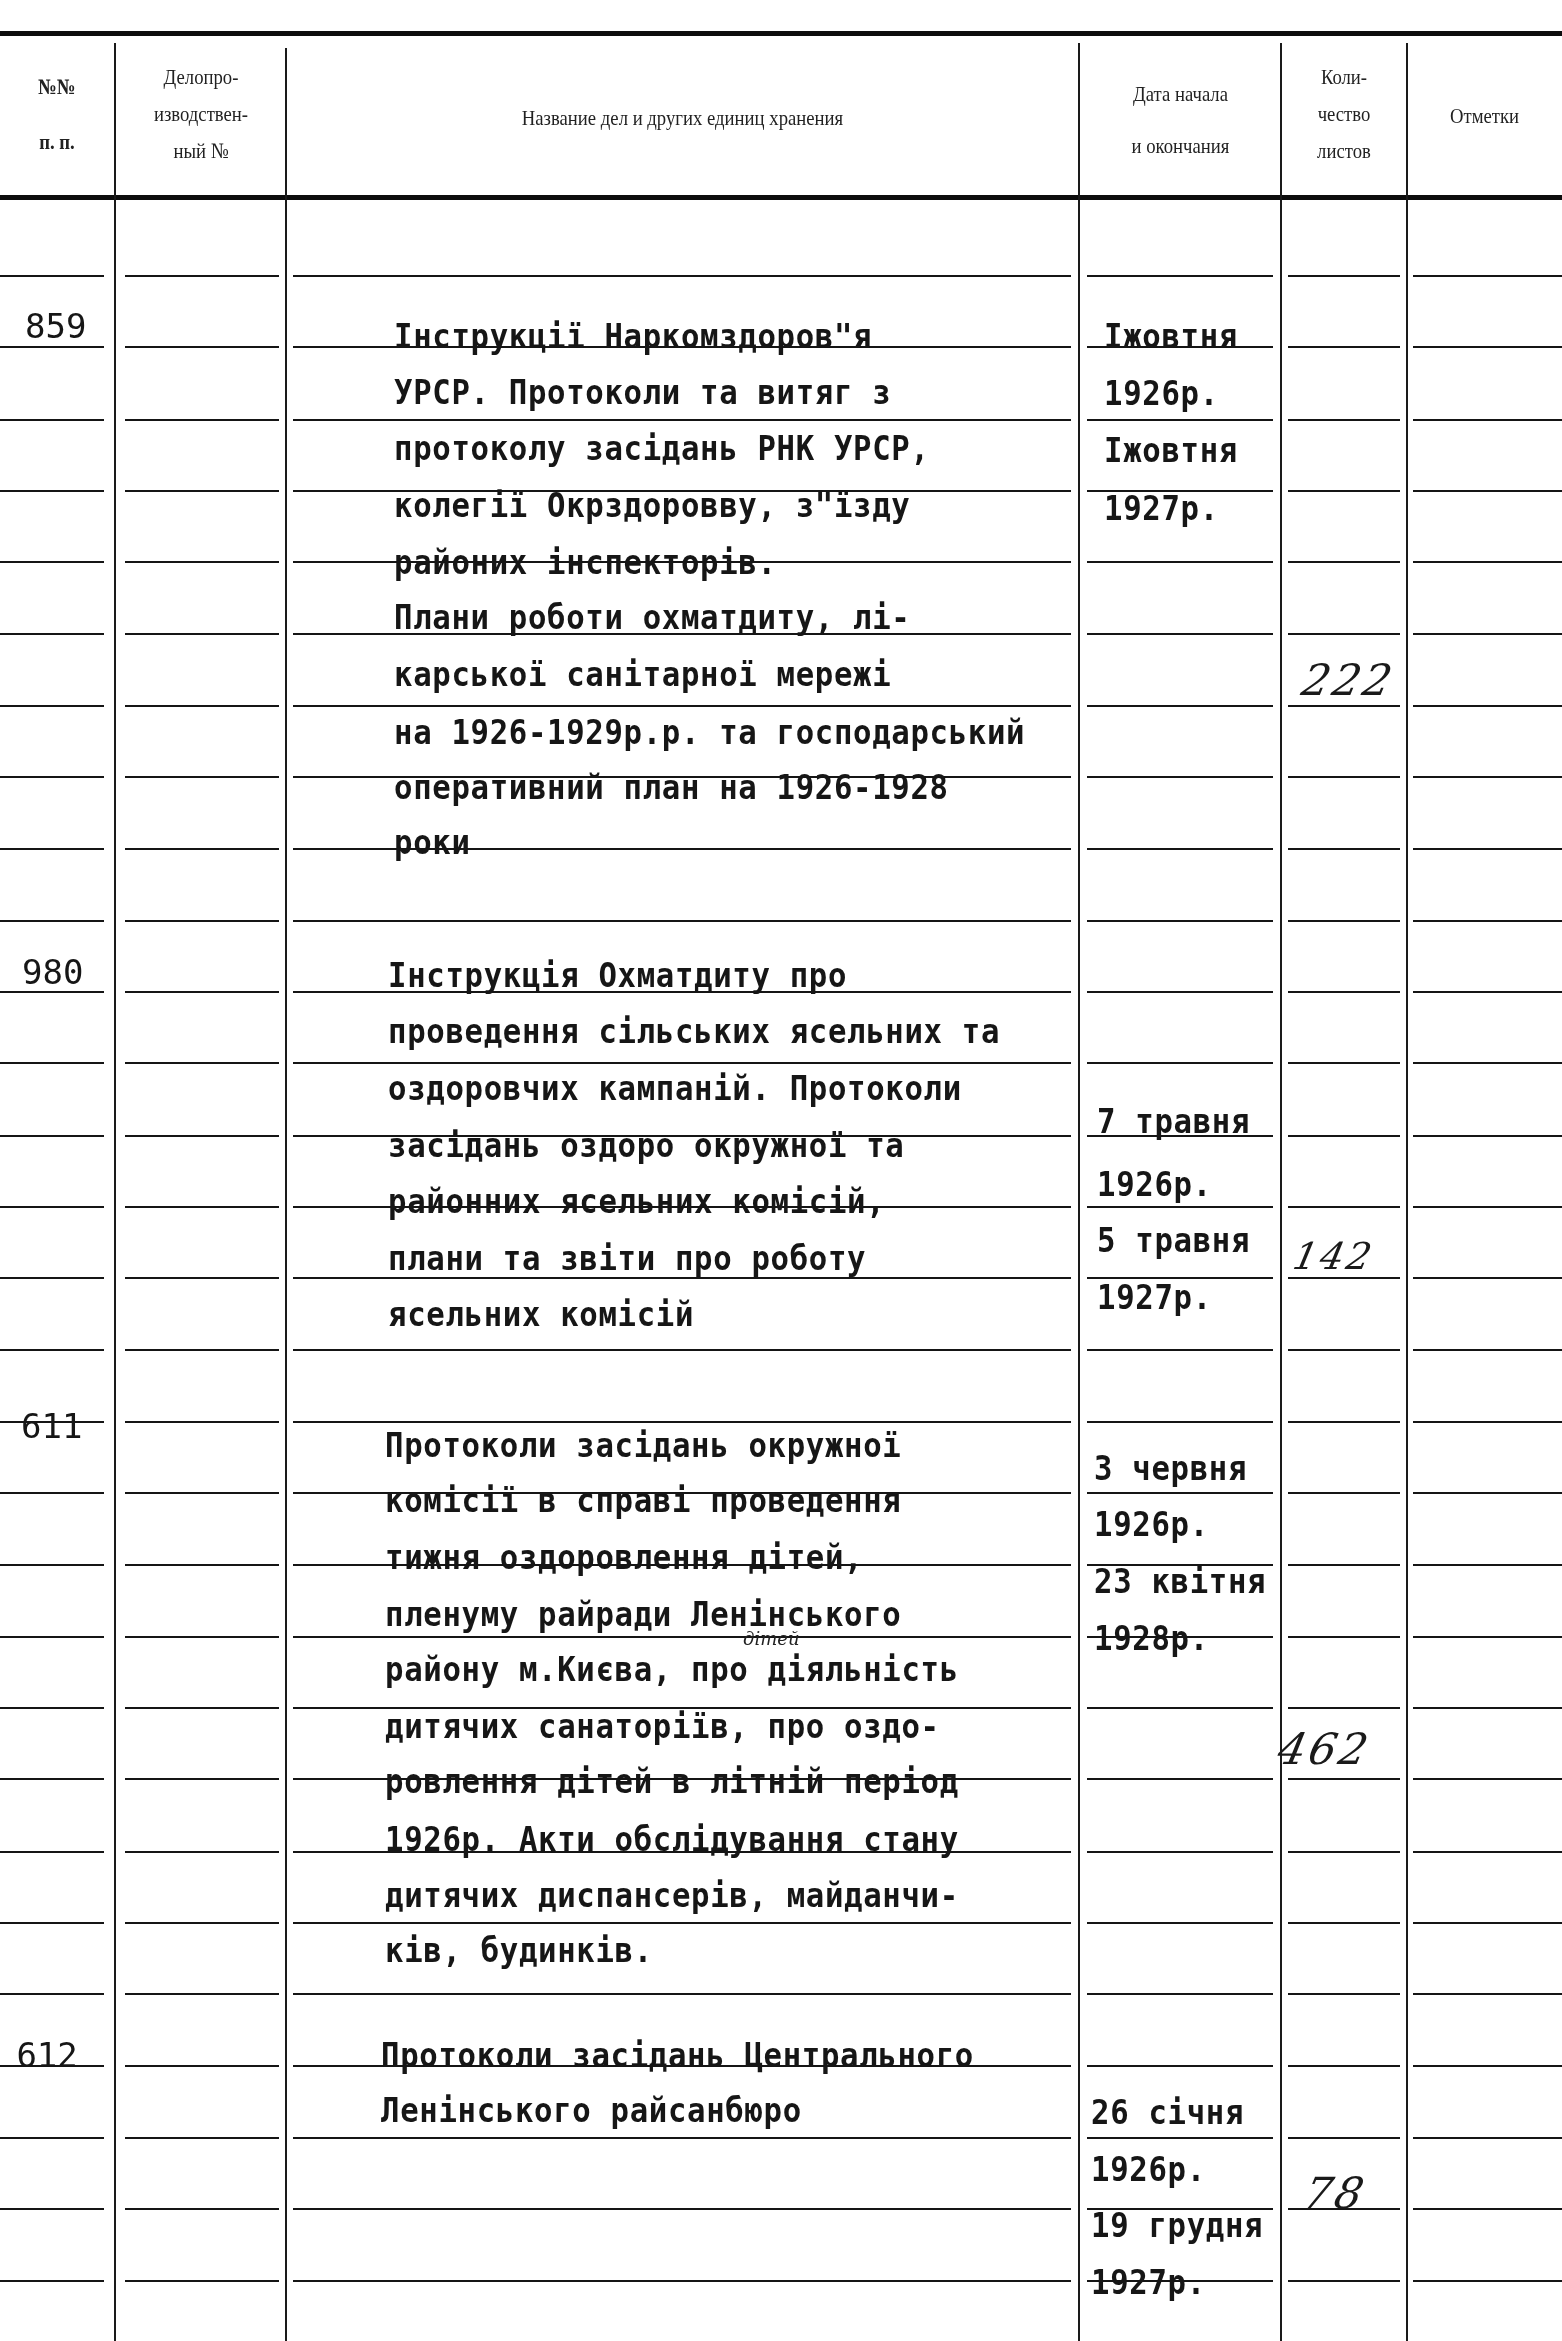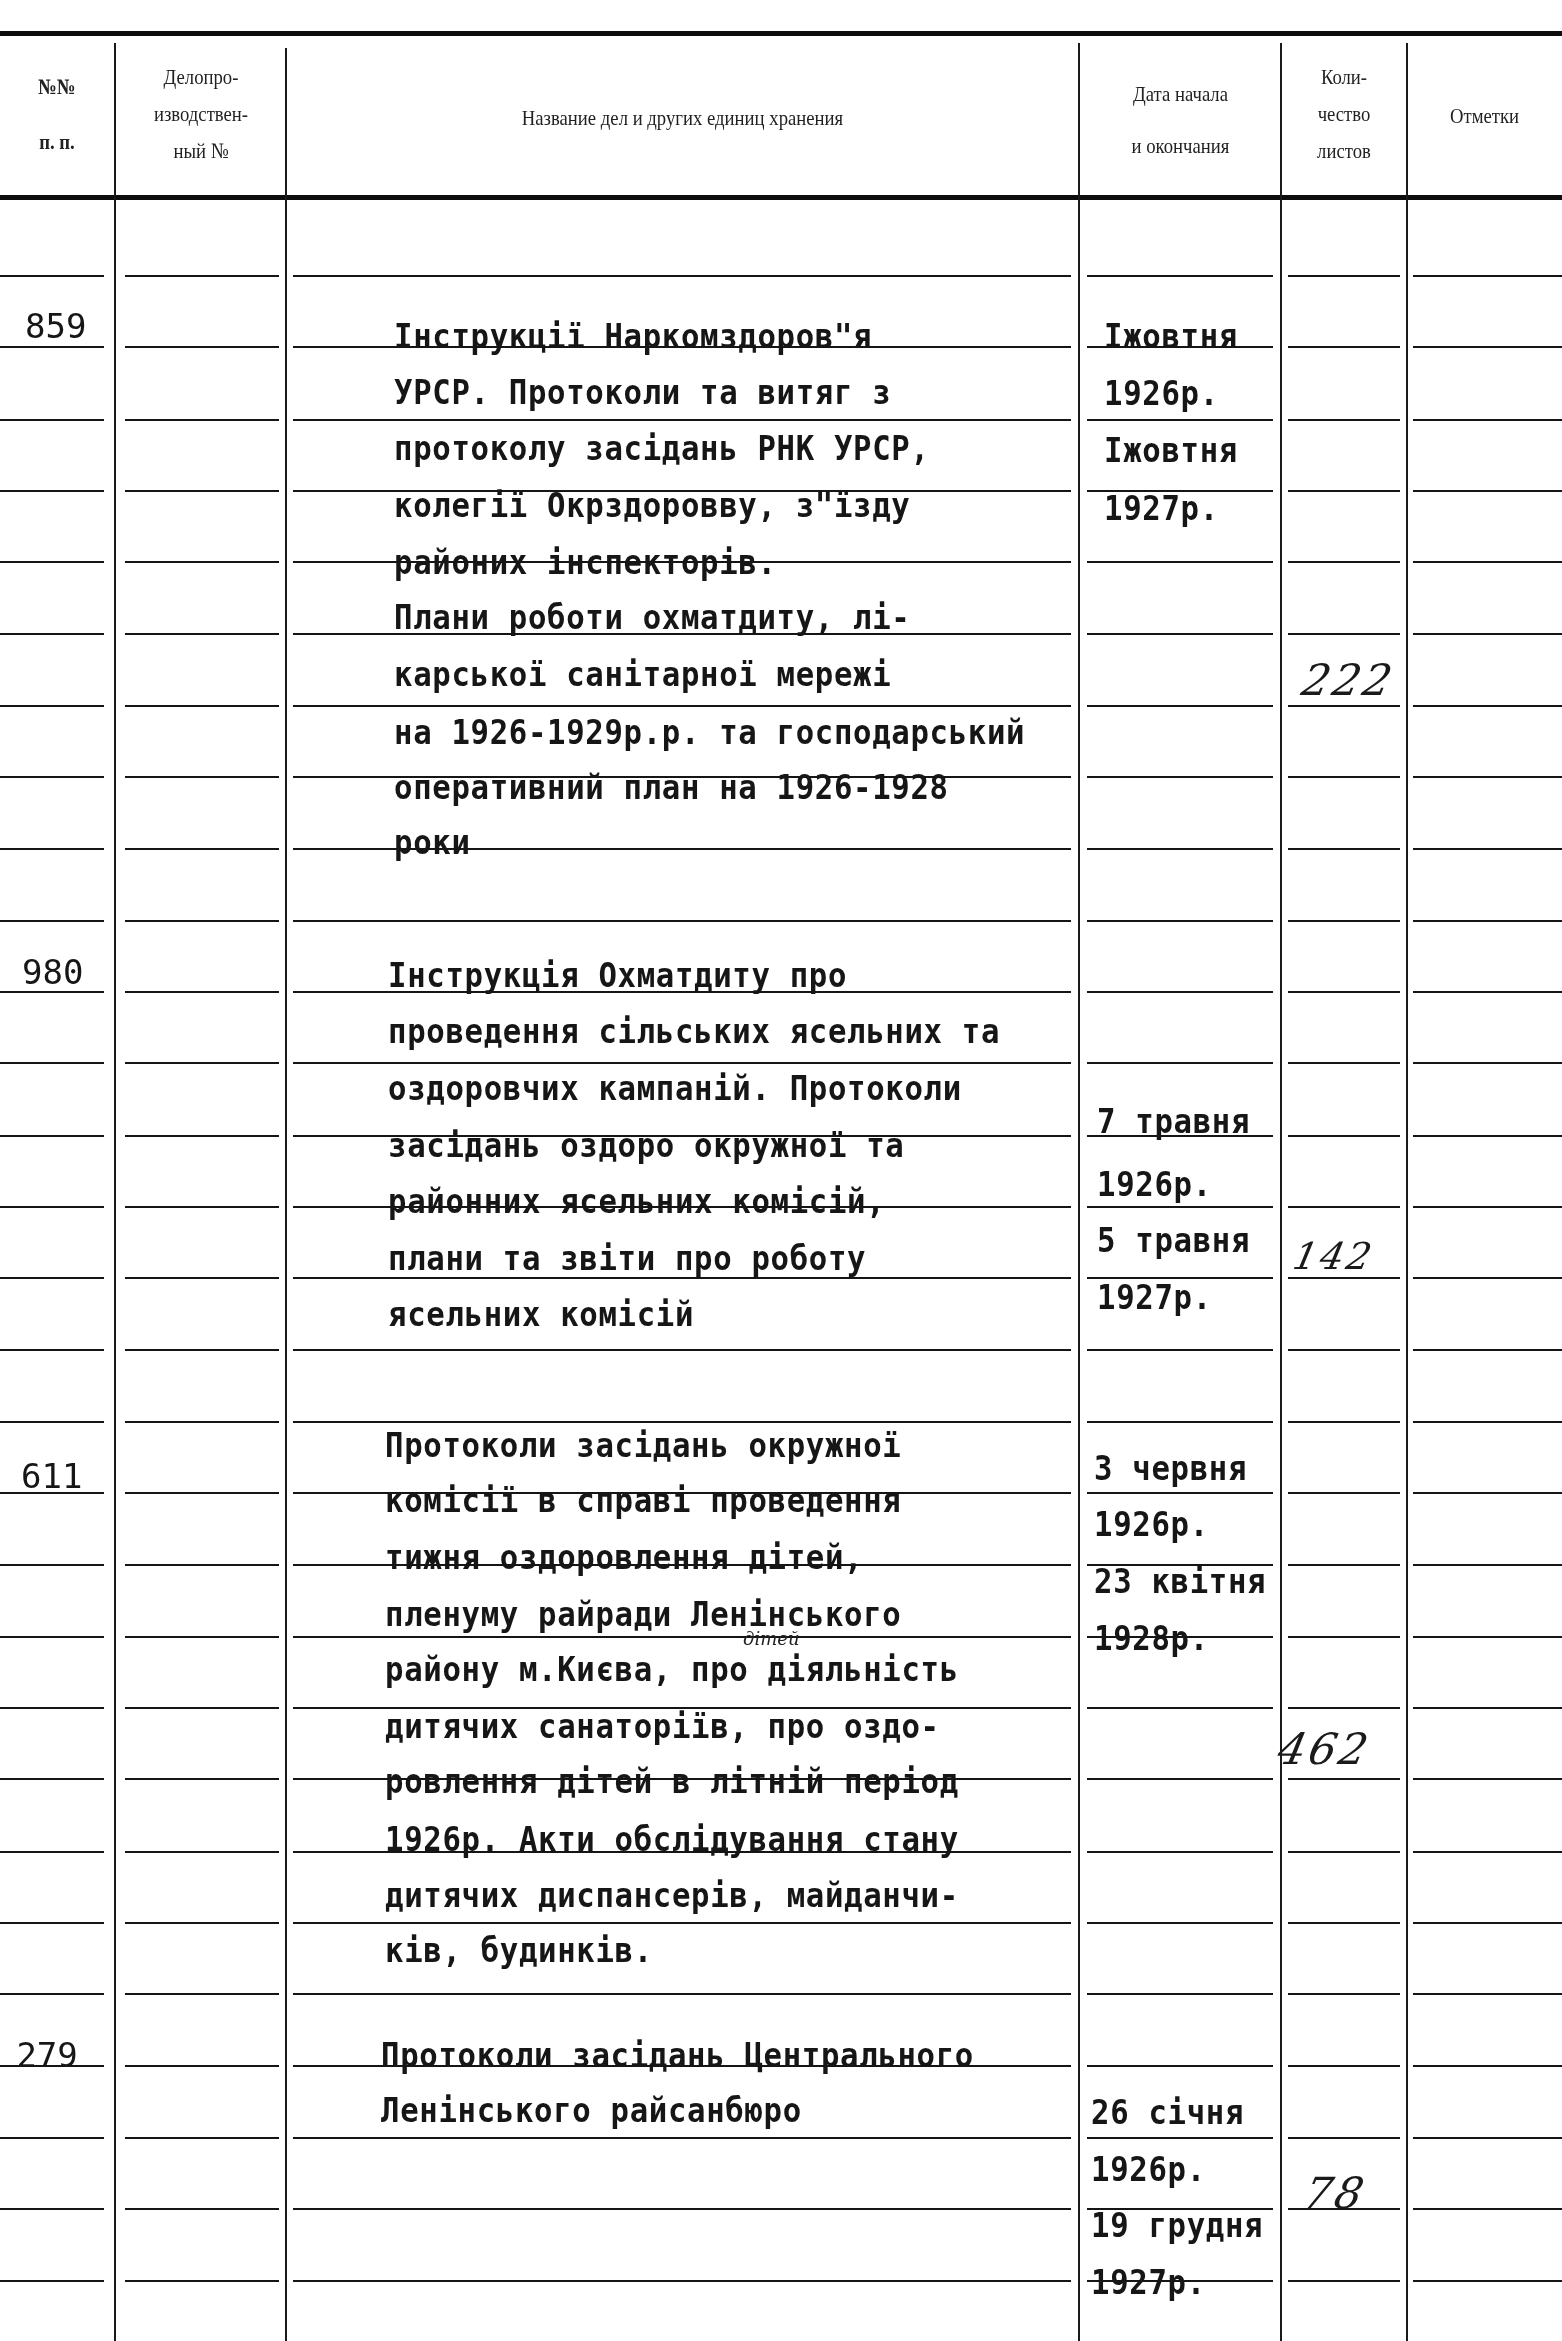--- a/index.html
+++ b/index.html
@@ -254,41 +254,41 @@
   <div class="typed" style="left:388px;top:1258px;">плани та звіти про роботу</div>
   <div class="typed" style="left:388px;top:1314px;">ясельних комісій</div>
   <div class="typed" style="left:1097px;top:1121px;">7 травня</div>
   <div class="typed" style="left:1097px;top:1184px;">1926р.</div>
   <div class="typed" style="left:1097px;top:1240px;">5 травня</div>
   <div class="typed" style="left:1097px;top:1297px;">1927р.</div>
   <div class="hand" style="left:1294px;top:1256px;font-size:37px;">142</div>
 </div>
 
 <div>
-  <div class="num" style="left:21px;top:1476px;">611</div>
+  <div class="num" style="left:21px;top:1426px;">611</div>
   <div class="typed" style="left:385px;top:1445px;">Протоколи засідань окружної</div>
   <div class="typed" style="left:385px;top:1500px;">комісії в справі проведення</div>
   <div class="typed" style="left:385px;top:1557px;">тижня оздоровлення дітей,</div>
   <div class="typed" style="left:385px;top:1614px;">пленуму райради Ленінського</div>
   <div class="annot" style="left:743px;top:1628px;">дітей</div>
   <div class="typed" style="left:385px;top:1669px;">району м.Києва, про діяльність</div>
   <div class="typed" style="left:385px;top:1726px;">дитячих санаторіїв, про оздо-</div>
   <div class="typed" style="left:385px;top:1781px;">ровлення дітей в літній період</div>
   <div class="typed" style="left:385px;top:1839px;">1926р. Акти обслідування стану</div>
   <div class="typed" style="left:385px;top:1895px;">дитячих диспансерів, майданчи-</div>
   <div class="typed" style="left:385px;top:1950px;">ків, будинків.</div>
   <div class="typed" style="left:1094px;top:1468px;">3 червня</div>
   <div class="typed" style="left:1094px;top:1524px;">1926р.</div>
   <div class="typed" style="left:1094px;top:1581px;">23 квітня</div>
   <div class="typed" style="left:1094px;top:1638px;">1928р.</div>
   <div class="hand" style="left:1279px;top:1749px;">462</div>
 </div>
 
 <div>
-  <div class="num" style="left:16.4px;top:2055px;">279</div>
+  <div class="num" style="left:16.4px;top:2055px;">612</div>
   <div class="typed" style="left:381px;top:2055px;">Протоколи засідань Центрального</div>
   <div class="typed" style="left:381px;top:2110px;">Ленінського райсанбюро</div>
   <div class="typed" style="left:1091px;top:2112px;">26 січня</div>
   <div class="typed" style="left:1091px;top:2169px;">1926р.</div>
   <div class="typed" style="left:1091px;top:2225px;">19 грудня</div>
   <div class="typed" style="left:1091px;top:2282px;">1927р.</div>
   <div class="hand" style="left:1305px;top:2193px;">78</div>
 </div>
 
 

